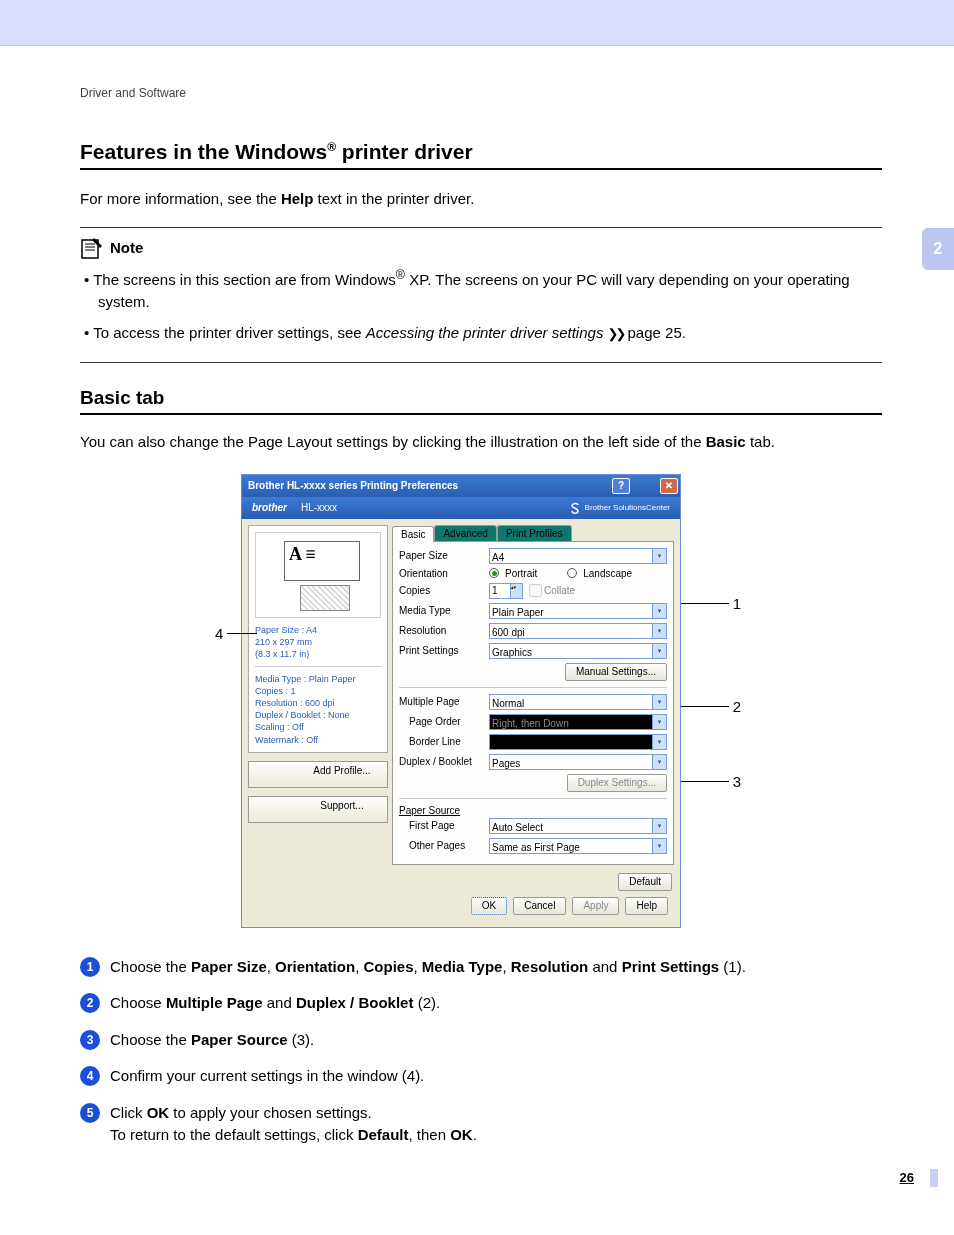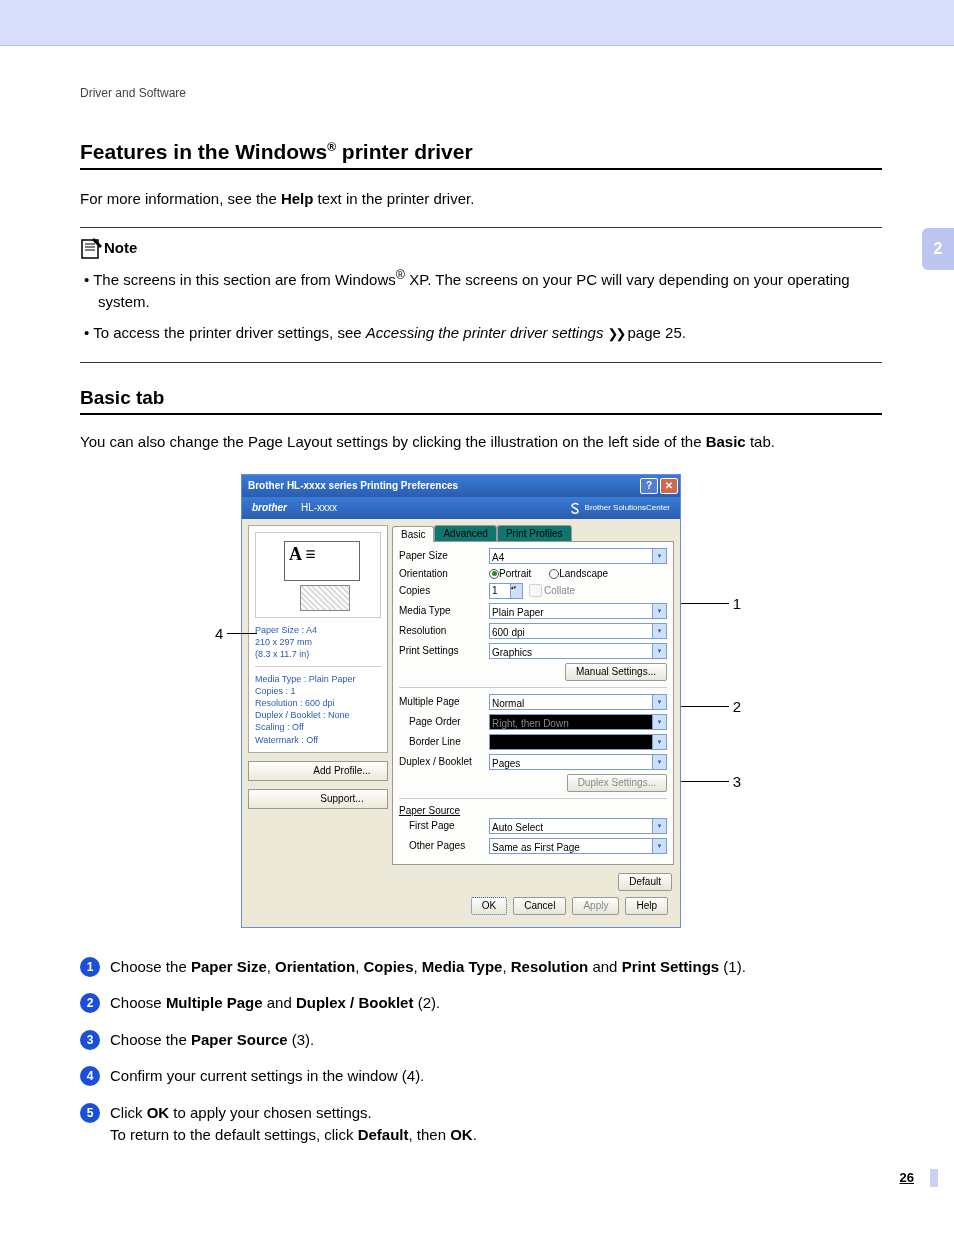--- a/index.html
+++ b/index.html
@@ -51,20 +51,21 @@
   .intro { font-size: 15px; margin-bottom: 16px; line-height: 1.5; }
   .note-block {
     border-top: 1px solid #333;
     border-bottom: 1px solid #333;
     padding: 8px 0 10px;
     margin-bottom: 24px;
   }
   .note-header {
     display: flex;
     align-items: center;
+    gap: 6px;
     font-weight: bold;
     font-size: 15px;
     margin-bottom: 6px;
   }
   .note-icon { width: 24px; height: 24px; }
   .note-list { list-style: none; padding-left: 18px; font-size: 15px; line-height: 1.5; }
   .note-list li { margin-bottom: 8px; }
   .note-list li::before { content: "• "; margin-left: -14px; }
   h2.subsection-title {
     font-size: 19px;
@@ -90,20 +91,21 @@
     background: #ece9d8;
   }
   .titlebar {
     height: 22px;
     background: linear-gradient(#3a7bd5, #2a5db0);
     color: #fff;
     display: flex;
     align-items: center;
     padding: 0 2px 0 6px;
     font-weight: bold;
+    gap: 28px;
   }
   .titlebar-text { flex: 1; }
   .titlebar-btn {
     width: 18px; height: 16px;
     background: #d16a4a;
     border: 1px solid #fff;
     border-radius: 2px;
     margin-left: 2px;
     color: #fff;
     display: flex;
@@ -164,21 +166,21 @@
     background: repeating-linear-gradient(45deg,#ddd,#ddd 2px,#fff 2px,#fff 4px);
   }
   .left-panel .summary-line {
     color: #2a5db0;
     font-size: 9px;
     line-height: 1.35;
   }
   .left-btn {
     display: block;
     width: 100%;
-    height: 20px;
+    height: 27px;
     margin-top: 4px;
     background: linear-gradient(#fefefe,#ece9d8);
     border: 1px solid #999;
     font-size: 10px;
     text-align: center;
     line-height: 18px;
     padding-left: 48px;
   }
   .right-panel { flex: 1; }
   .tabs {
@@ -222,21 +224,21 @@
     width: 14px; height: 14px;
     background: #cde0f8;
     border-left: 1px solid #7a9cd8;
     display: flex;
     align-items: center;
     justify-content: center;
     font-size: 7px;
     color: #2a5db0;
   }
   .form-field.disabled { background: #000000; color: #888; }
-  .radio-row { display: flex; align-items: flex-end; font-size: 10px; }
+  .radio-row { display: flex; gap: 6px; align-items: center; font-size: 10px; }
   .radio-dot {
     width: 10px; height: 10px; border: 1px solid #555; border-radius: 50%;
     display: inline-flex; align-items: center; justify-content: center;
   }
   .radio-dot.checked::after {
     content: ""; width: 5px; height: 5px; background: #2a8c2a; border-radius: 50%;
   }
   .spinner {
     width: 34px; height: 16px; position: relative; margin-right: 6px;
   }

